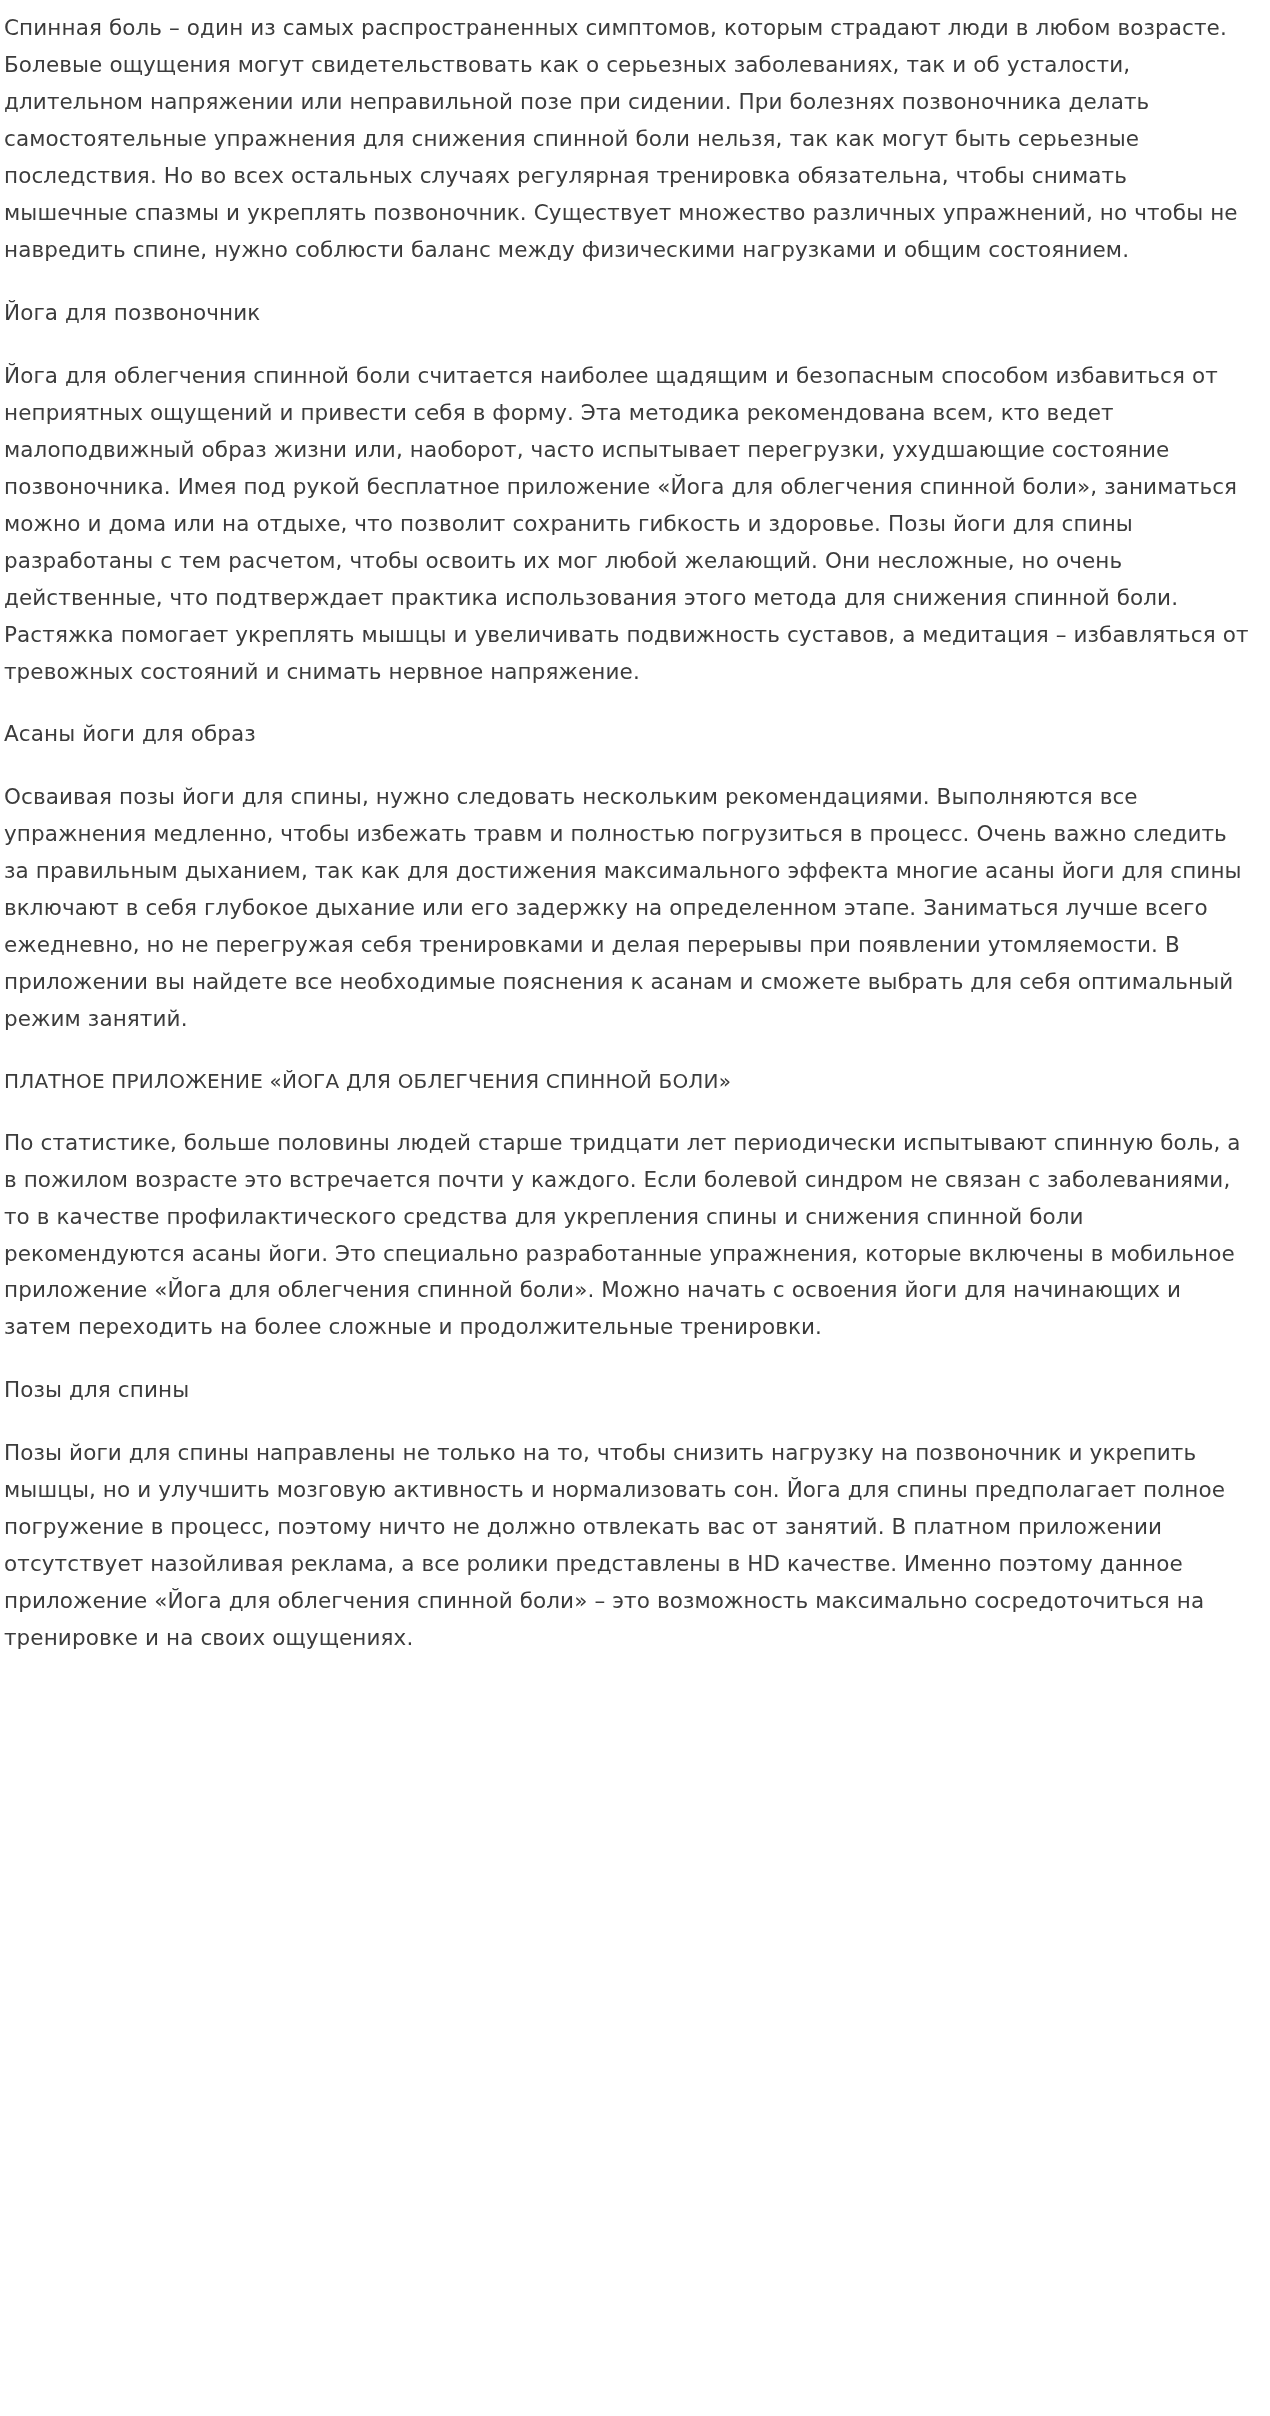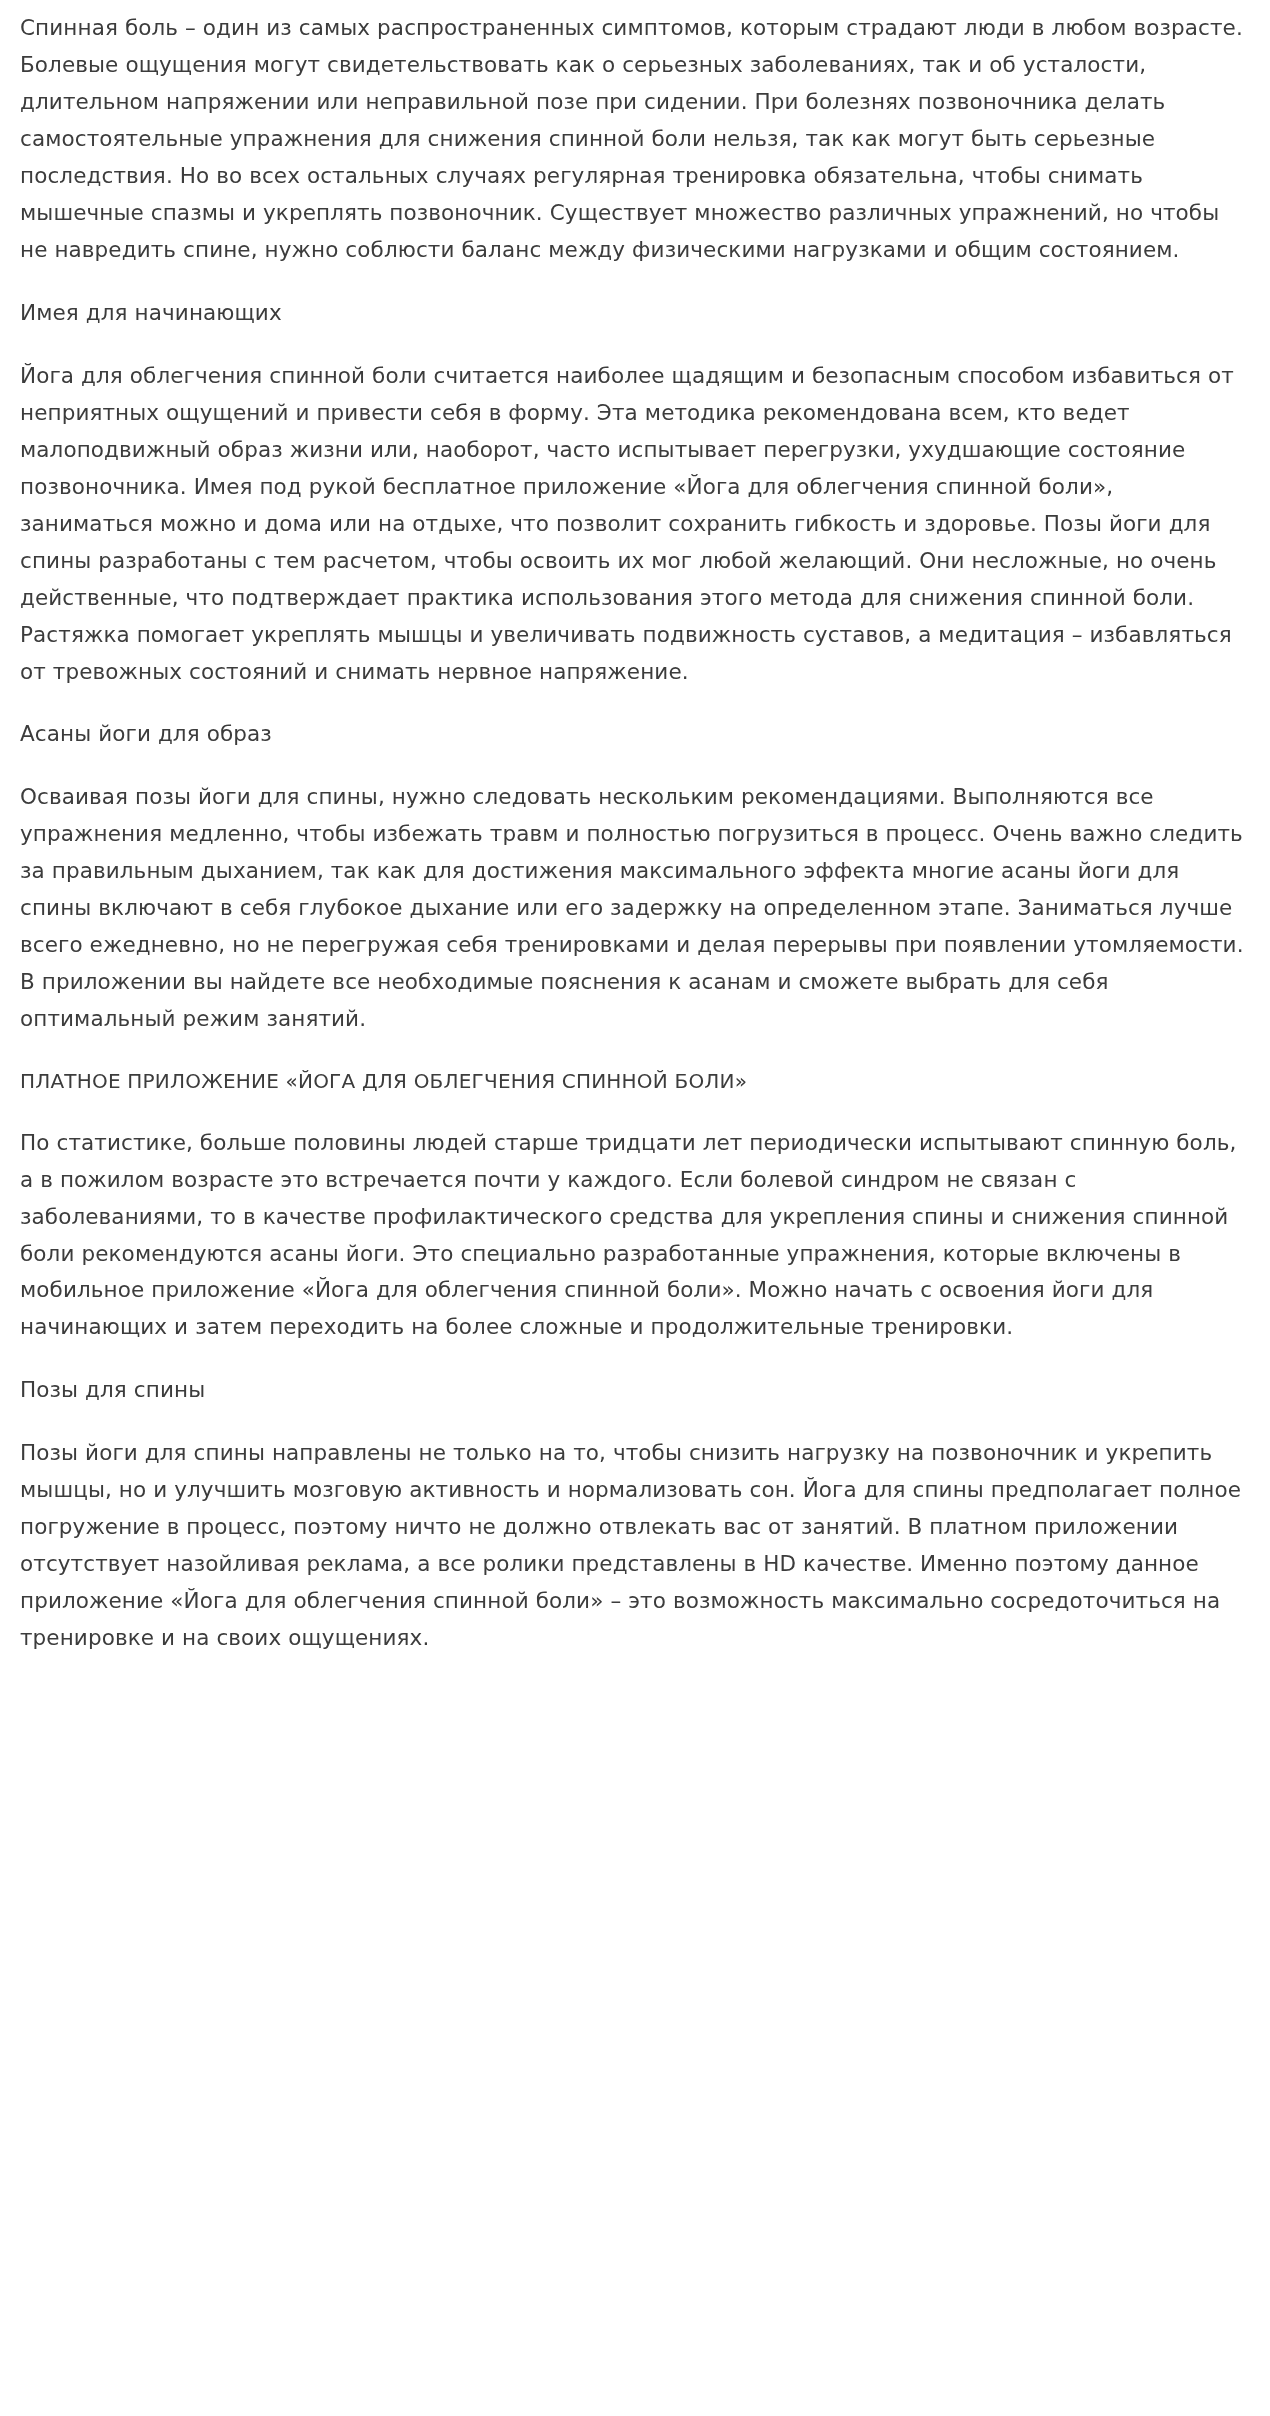--- a/index.html
+++ b/index.html
@@ -9,21 +9,21 @@
   }
   body {
     width: 1270px;
     min-height: 2416px;
     font-family: "DejaVu Sans", "Liberation Sans", sans-serif;
     color: #3b3b3b;
   }
   .page {
     box-sizing: border-box;
     width: 1270px;
-    padding: 10px 18px 20px 20px;
+    padding: 10px 18px 20px 4px;
   }
   .para {
     font-size: 21.5px;
     line-height: 1.72;
     color: #3c3c3c;
     margin: 0 0 26px 0;
     text-align: left;
     letter-spacing: 0.1px;
   }
   .subhead {
@@ -41,21 +41,21 @@
     letter-spacing: 0.2px;
   }
 </style>
 </head>
 <body>
 
 <div class="page">
 
   <p class="para">Спинная боль – один из самых распространенных симптомов, которым страдают люди в любом возрасте. Болевые ощущения могут свидетельствовать как о серьезных заболеваниях, так и об усталости, длительном напряжении или неправильной позе при сидении. При болезнях позвоночника делать самостоятельные упражнения для снижения спинной боли нельзя, так как могут быть серьезные последствия. Но во всех остальных случаях регулярная тренировка обязательна, чтобы снимать мышечные спазмы и укреплять позвоночник. Существует множество различных упражнений, но чтобы не навредить спине, нужно соблюсти баланс между физическими нагрузками и общим состоянием.</p>
 
-  <p class="subhead">Имея для начинающих</p>
+  <p class="subhead">Йога для позвоночник</p>
 
   <p class="para">Йога для облегчения спинной боли считается наиболее щадящим и безопасным способом избавиться от неприятных ощущений и привести себя в форму. Эта методика рекомендована всем, кто ведет малоподвижный образ жизни или, наоборот, часто испытывает перегрузки, ухудшающие состояние позвоночника. Имея под рукой бесплатное приложение «Йога для облегчения спинной боли», заниматься можно и дома или на отдыхе, что позволит сохранить гибкость и здоровье. Позы йоги для спины разработаны с тем расчетом, чтобы освоить их мог любой желающий. Они несложные, но очень действенные, что подтверждает практика использования этого метода для снижения спинной боли. Растяжка помогает укреплять мышцы и увеличивать подвижность суставов, а медитация – избавляться от тревожных состояний и снимать нервное напряжение.</p>
 
   <p class="subhead">Асаны йоги для образ</p>
 
   <p class="para">Осваивая позы йоги для спины, нужно следовать нескольким рекомендациями. Выполняются все упражнения медленно, чтобы избежать травм и полностью погрузиться в процесс. Очень важно следить за правильным дыханием, так как для достижения максимального эффекта многие асаны йоги для спины включают в себя глубокое дыхание или его задержку на определенном этапе. Заниматься лучше всего ежедневно, но не перегружая себя тренировками и делая перерывы при появлении утомляемости. В приложении вы найдете все необходимые пояснения к асанам и сможете выбрать для себя оптимальный режим занятий.</p>
 
   <p class="section-title">ПЛАТНОЕ ПРИЛОЖЕНИЕ «ЙОГА ДЛЯ ОБЛЕГЧЕНИЯ СПИННОЙ БОЛИ»</p>
 
   <p class="para">По статистике, больше половины людей старше тридцати лет периодически испытывают спинную боль, а в пожилом возрасте это встречается почти у каждого. Если болевой синдром не связан с заболеваниями, то в качестве профилактического средства для укрепления спины и снижения спинной боли рекомендуются асаны йоги. Это специально разработанные упражнения, которые включены в мобильное приложение «Йога для облегчения спинной боли». Можно начать с освоения йоги для начинающих и затем переходить на более сложные и продолжительные тренировки.</p>

